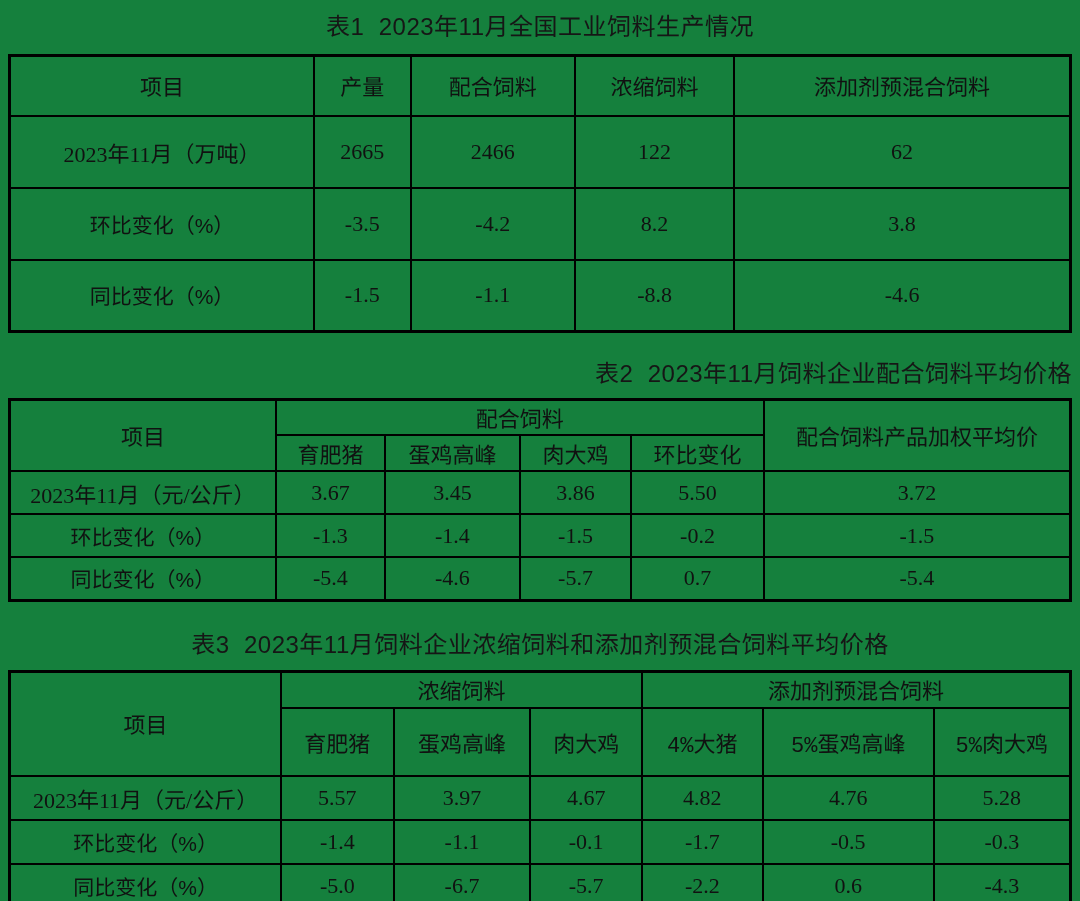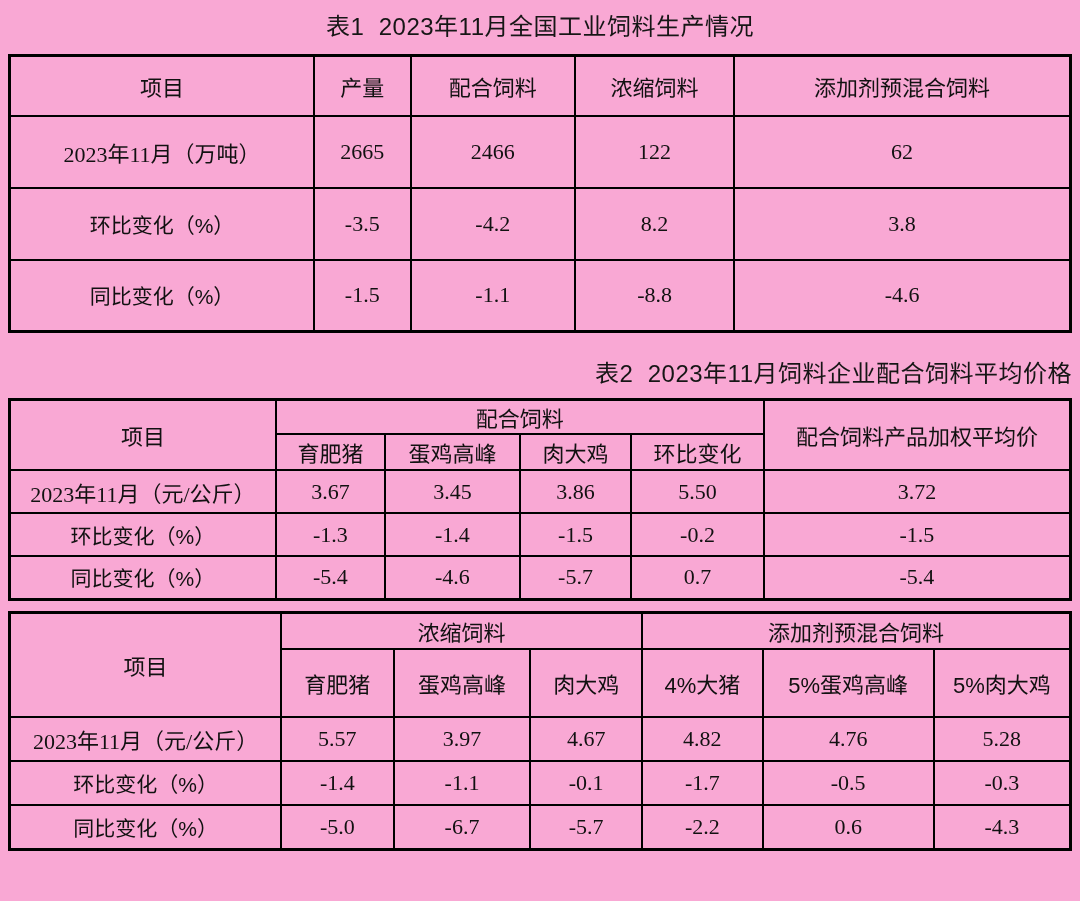--- a/index.html
+++ b/index.html
@@ -7,21 +7,21 @@
     padding: 0;
     background: #ffffff;
     color: #000000;
     font-family: "Liberation Sans", sans-serif;
   }
   .doc {
     width: 1080px;
     height: 901px;
     box-sizing: border-box;
     padding: 12px 8px 0 8px;
-    background: #f9a8d4;
+    background: #15803d;
     overflow: hidden;
   }
   .tbl-title {
     text-align: center;
     font-size: 24px;
     line-height: 30px;
     white-space: pre;
     color: #161616;
     letter-spacing: 0.5px;
   }
@@ -38,21 +38,21 @@
   table.t3 { margin-top: 10px; }
   .t th, .t td {
     border: 2px solid #000;
     text-align: center;
     vertical-align: middle;
     padding: 0 4px;
     font-weight: normal;
     overflow: hidden;
     color: #111;
   }
-  .t th { font-size: 22px; font-family: Liberation Sans, sans-serif; }
+  .t th { font-size: 22px; font-family: Liberation Mono, monospace; }
   .t td.lbl { font-size: 21px; font-family: Liberation Sans, sans-serif; }
   .t td.serif, .t td.num {
     font-family: "Liberation Serif", serif;
     font-size: 22px;
   }
   .t1 tr.h { height: 60px; }
   .t1 tr.r { height: 72px; }
   .t2 tr.g { height: 33px; }
   .t2 tr.s { height: 36px; }
   .t2 tr.r { height: 43px; }
@@ -148,20 +148,21 @@
         <td class="lbl">同比变化（%）</td>
         <td class="num">-5.4</td>
         <td class="num">-4.6</td>
         <td class="num">-5.7</td>
         <td class="num">0.7</td>
         <td class="num">-5.4</td>
       </tr>
     </tbody>
   </table>
 
+  <div class="tbl-title mt3">表3  2023年11月饲料企业浓缩饲料和添加剂预混合饲料平均价格</div>
   <table class="t t3">
     <colgroup>
       <col style="width:25.6%">
         <col style="width:10.6%">
         <col style="width:12.9%">
         <col style="width:10.5%">
         <col style="width:11.4%">
         <col style="width:16.1%">
         <col style="width:12.9%">
     </colgroup>

